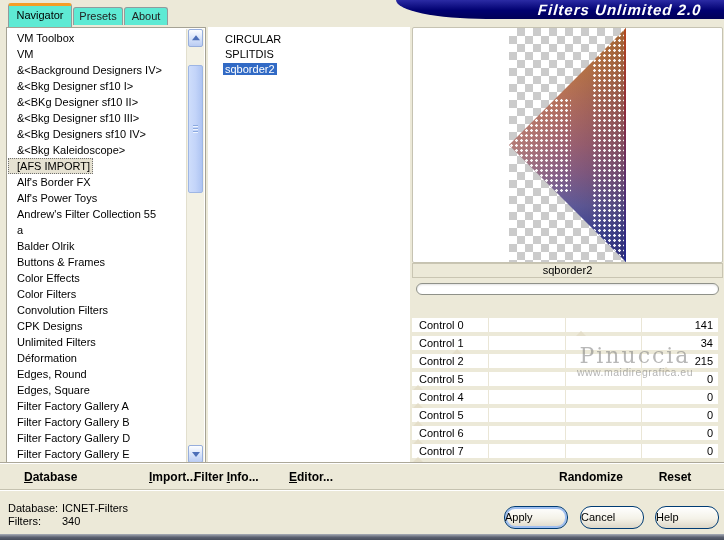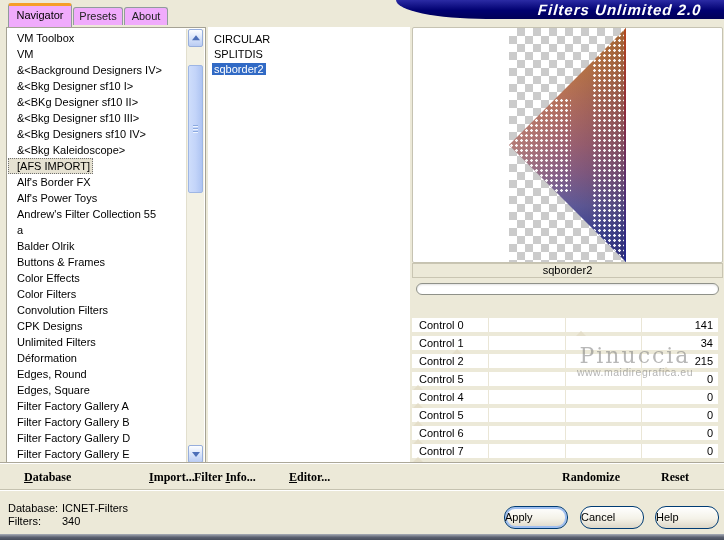--- a/index.html
+++ b/index.html
@@ -9,21 +9,21 @@
     font-family:"Liberation Sans",sans-serif;font-size:11px;color:#000;
   }
   
   .banner{position:absolute;left:396px;top:0;right:0;height:19px;
     background:linear-gradient(180deg,#2B2BA4 0%,#000070 55%,#000058 100%);
     border-bottom-left-radius:90px 19px;}
   .banner-text{position:absolute;top:0;right:22px;line-height:19px;color:#fff;
     font-weight:bold;font-style:italic;font-size:15px;letter-spacing:1px;
     transform:skewX(-4deg);white-space:nowrap;}
   
-  .tab{position:absolute;background:#f0abfc;border:1px solid #919B9C;border-bottom:none;
+  .tab{position:absolute;background:#5eead4;border:1px solid #919B9C;border-bottom:none;
     border-radius:3px 3px 0 0;text-align:center;cursor:default;}
   .tab-active{left:8px;top:3px;width:62px;height:21px;line-height:19px;
     border-top:3px solid #F59E27;z-index:2;}
   .tab-presets{left:73px;top:7px;width:48px;height:17px;line-height:16px;color:#222;}
   .tab-about{left:124px;top:7px;width:42px;height:17px;line-height:16px;color:#222;}
   
   .cat-panel{position:absolute;left:6px;top:27px;width:198px;height:436px;
     background:#fff;border:1px solid #A5A294;}
   .cat-items{position:absolute;left:1px;top:2px;right:18px;bottom:1px;overflow:hidden;}
   .cat-item{height:16px;line-height:16px;padding:0 3px 0 9px;white-space:nowrap;}
@@ -43,21 +43,21 @@
     border-left:4px solid transparent;border-right:4px solid transparent;border-top:5px solid #4D6FB8;}
   .sb-thumb{position:absolute;left:1px;right:1px;top:36px;height:126px;
     background:linear-gradient(90deg,#CEDDFB 0%,#C3D4F9 50%,#AEC4F2 100%);
     border:1px solid #9EB6E4;border-radius:2px;}
   .sb-thumb::after{content:"";position:absolute;left:4px;right:4px;top:50%;height:8px;
     transform:translateY(-50%);
     background:repeating-linear-gradient(180deg,#8CAAE0 0 1px,#EEF4FF 1px 2px,transparent 2px 3px);}
   
   .filter-panel{position:absolute;left:208px;top:27px;width:202px;height:436px;background:#fff;}
   .filter-items{padding-top:5px;}
-  .filter-item{height:15px;line-height:15px;padding-left:4px;white-space:nowrap;}
+  .filter-item{height:15px;line-height:15px;padding-left:15px;white-space:nowrap;}
   .filter-item span{padding:0 2px;}
   .filter-item.selected span{background:#316AC5;color:#fff;}
   
   .preview-box{position:absolute;left:412px;top:27px;width:311px;height:236px;
     background:#fff;border:1px solid #C6C3B2;border-radius:2px;box-sizing:border-box;}
   .checker{position:absolute;left:96px;top:0;width:117px;height:234px;background-color:#fff;
     background-image:
       linear-gradient(45deg,#CBCBCB 25%,transparent 25% 75%,#CBCBCB 75%),
       linear-gradient(45deg,#CBCBCB 25%,transparent 25% 75%,#CBCBCB 75%);
     background-size:16px 16px;background-position:0 0,8px 8px;}
@@ -88,21 +88,21 @@
     border-left:6px solid transparent;border-right:6px solid transparent;
     border-bottom:6px solid #E4DEC9;filter:drop-shadow(0 1px 0 #C4BDA4);}
   
   .wm1{position:absolute;left:560px;top:343px;width:150px;text-align:center;
     font-family:"DejaVu Serif",serif;font-size:22px;letter-spacing:2px;
     color:rgba(125,125,125,.55);z-index:5;pointer-events:none;}
   .wm2{position:absolute;left:550px;top:366px;width:170px;text-align:center;
     font-size:10.5px;letter-spacing:.5px;color:rgba(130,130,130,.6);z-index:5;pointer-events:none;}
   
   .toolbar{position:absolute;left:0;top:463px;width:724px;height:27px;background:#ECE9D8;
-    border-top:1px solid #fff;box-shadow:0 -1px 0 #ACA899;font-family:Liberation Serif, serif;}
+    border-top:1px solid #fff;box-shadow:0 -1px 0 #ACA899;}
   .tb-btn{position:absolute;top:0;height:27px;line-height:26px;font-weight:bold;font-size:12px;
     text-align:center;cursor:default;white-space:nowrap;}
   .tb-btn u{text-decoration:underline;}
   .tb-database{left:24px;} .tb-import{left:113px;margin-left:36px;} .tb-filter-info{left:194px;}
   .tb-editor{left:289px;} .tb-randomize{left:552px;width:78px;} .tb-reset{left:652px;width:46px;}
   
   .statusbar{position:absolute;left:0;top:490px;width:724px;height:44px;
     border-top:1px solid #fff;box-shadow:0 -1px 0 #C5C2B0;}
   .st-lab1{position:absolute;left:8px;top:11px;} .st-val1{position:absolute;left:62px;top:11px;}
   .st-lab2{position:absolute;left:8px;top:24px;} .st-val2{position:absolute;left:62px;top:24px;}

